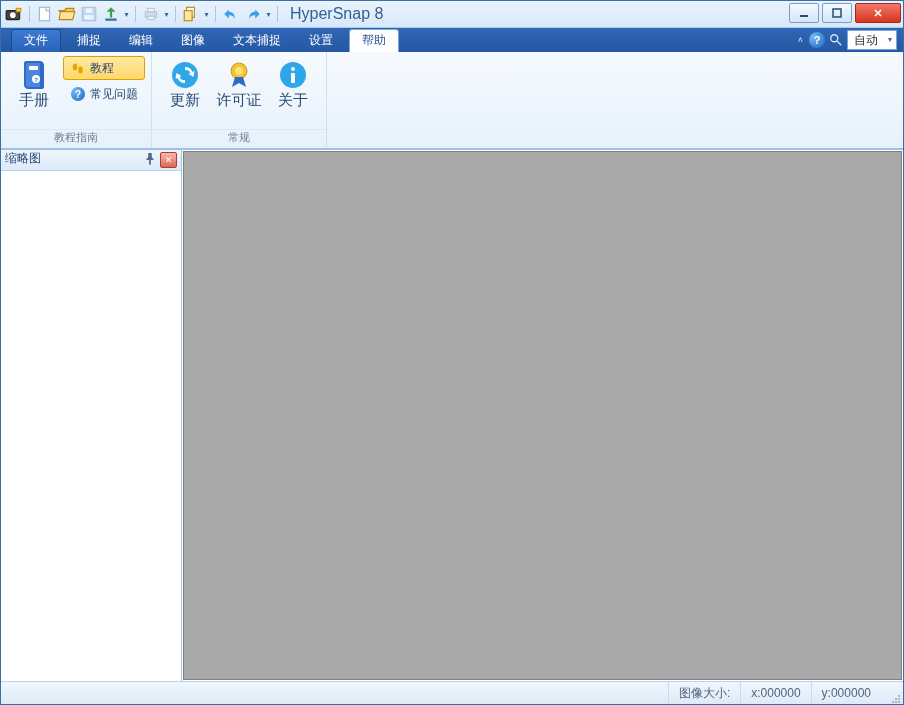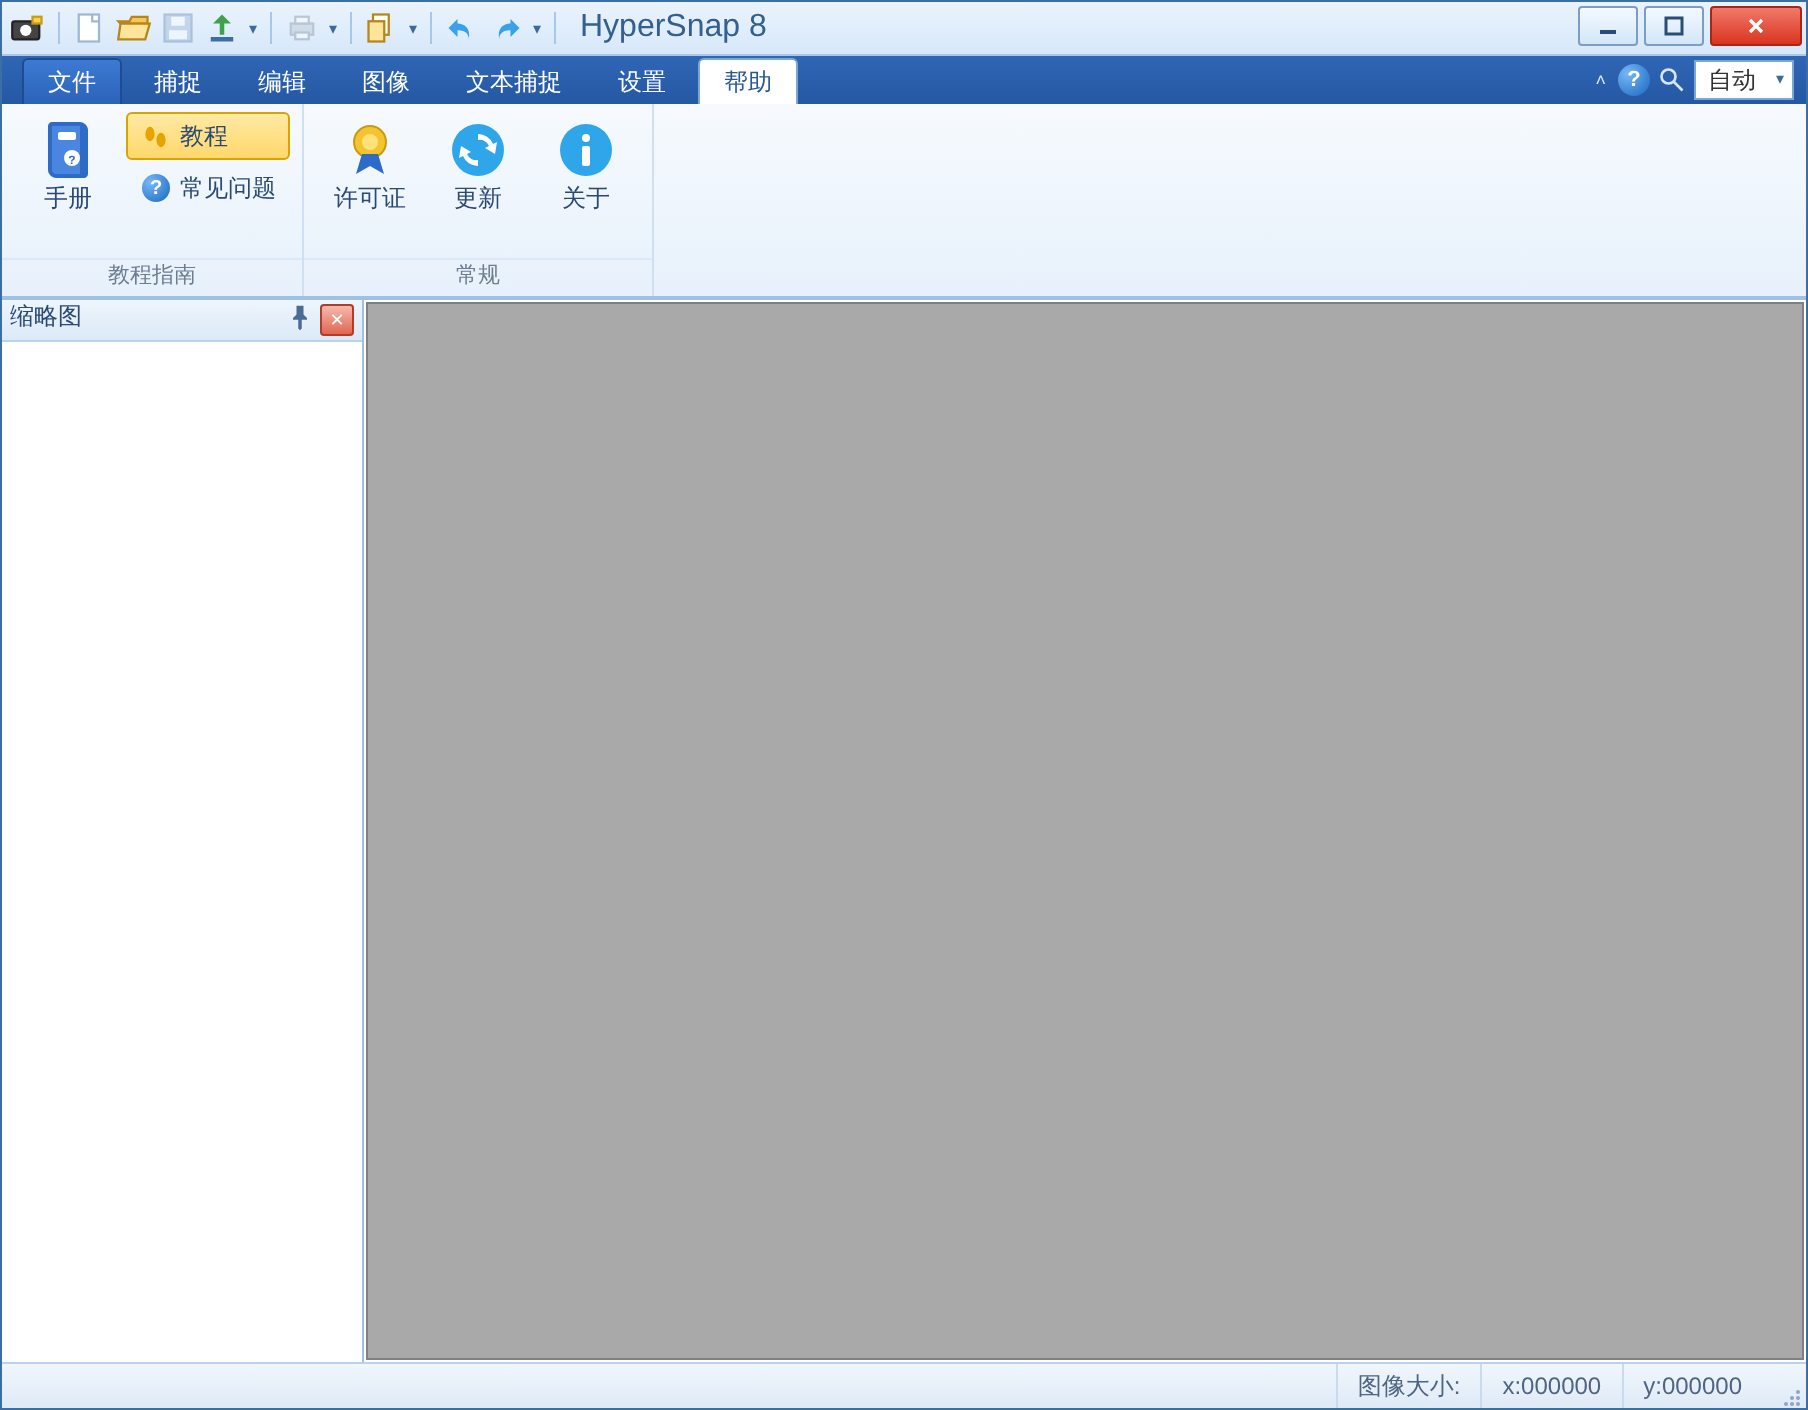--- a/index.html
+++ b/index.html
@@ -9,38 +9,38 @@
   .qat { display:flex; align-items:center; height:100%; padding:0 3px; gap:2px; }
   .qat-btn { width:18px; height:18px; display:flex; align-items:center; justify-content:center; border:1px solid transparent; border-radius:2px; font-size:12px; }
   .qat-sep { width:1px; height:16px; background:#a9c7e8; margin:0 3px; }
   .qat-dd { width:7px; font-size:8px; color:#3b6aa0; display:flex; align-items:center; justify-content:center; }
   .app-title { margin-left:6px; color:#34608f; font-size:16px; }
   .winbtns { position:absolute; right:2px; top:2px; display:flex; gap:3px; }
   .wbtn { width:28px; height:18px; border:1px solid #7a9ec7; border-radius:2px; background:linear-gradient(#f4f9fe,#d3e6f8); display:flex; align-items:center; justify-content:center; color:#2a4d76; }
   .wbtn.close { background:linear-gradient(#f07a6a,#d9341f); border-color:#a62717; color:#fff; width:44px; }
   .winbtns svg { width:10px; height:10px; }
   
-  .tabsrow { height:24px; background:linear-gradient(#2f66b5,#2558a3); display:flex; align-items:flex-end; position:relative; padding-left:10px; }
+  .tabsrow { height:24px; background:linear-gradient(#2f66b5,#2558a3); display:flex; align-items:center; position:relative; padding-left:10px; }
   .tab { height:22px; padding:0 12px; color:#fff; font-size:12px; display:flex; align-items:center; margin-right:4px; border-top-left-radius:3px; border-top-right-radius:3px; }
   .tab.active { background:#fff; color:#2a588f; border:1px solid #7aa7d8; border-bottom:none; }
   .tab.file { background:linear-gradient(#3d7ad3,#2b63b8); border:1px solid #1e4d8f; border-bottom:none; }
   .tabs-right { position:absolute; right:6px; top:0; height:100%; display:flex; align-items:center; gap:4px; color:#fff; }
   .zoom-box { height:18px; background:#fff; border:1px solid #7aa7d8; color:#333; padding:0 18px 0 6px; position:relative; font-size:12px; display:flex; align-items:center; }
   .zoom-box .dd-caret { position:absolute; right:4px; top:4px; font-size:8px; color:#3b6aa0; }
   .help-circle { width:16px; height:16px; border-radius:50%; background:radial-gradient(circle at 30% 30%, #77b8f7, #1766bf); color:#fff; display:flex; align-items:center; justify-content:center; font-size:11px; font-weight:bold; }
   .search-ico { width:14px; height:14px; color:#d7e8fa; }
   .caret-up { font-size:9px; color:#d7e8fa; margin-right:2px; }
   
   .ribbon { height:96px; background:linear-gradient(#f6fafe,#e7f1fb); border-bottom:1px solid #9fc1e6; display:flex; }
   .rgroup { display:flex; flex-direction:column; align-items:stretch; border-right:1px solid #cfe0f3; }
   .rbody { flex:1; display:flex; align-items:flex-start; padding:4px 6px; }
   .rlabel { height:18px; font-size:11px; color:#6d7d90; text-align:center; border-top:1px solid #dbe8f7; }
   .big-btn { width:48px; display:flex; flex-direction:column; align-items:center; gap:2px; padding:2px 2px 0; border:1px solid transparent; border-radius:3px; }
   .big-btn .ic { width:32px; height:32px; }
-  .big-btn .lbl { font-size:12px; color:#2a4a73; line-height:13px; }
+  .big-btn .lbl { font-size:15px; color:#2a4a73; line-height:13px; }
   .side-col { display:flex; flex-direction:column; gap:2px; margin-left:2px; }
   .small-btn { height:22px; padding:0 6px; display:flex; align-items:center; gap:4px; border:1px solid transparent; border-radius:3px; font-size:12px; color:#2a4a73; }
   .small-btn.sel { background:linear-gradient(#ffe9a3,#ffd86b); border-color:#d9a400; }
   .small-ic { width:16px; height:16px; display:flex; align-items:center; justify-content:center; }
   .smhelp { width:14px; height:14px; border-radius:50%; background:radial-gradient(circle at 30% 30%, #77b8f7, #1766bf); color:#fff; font-size:10px; font-weight:bold; display:flex; align-items:center; justify-content:center; }
   
   .client { flex:1; display:flex; border-top:1px solid #9fc1e6; min-height:0; }
   .panel { width:180px; display:flex; flex-direction:column; border-right:1px solid #9fc1e6; }
   .panel-hdr { height:20px; background:linear-gradient(#eef5fc,#dce9f8); border-bottom:1px solid #b9d2ee; display:flex; align-items:flex-start; padding:0 4px; font-size:12px; color:#2a4a73; position:relative; }
   .panel-hdr .pin { position:absolute; right:24px; top:2px; width:14px; height:14px; color:#4a6c94; }
@@ -198,32 +198,32 @@
           </div>
         </div>
       </div>
       <div class="rlabel">教程指南</div>
     </div>
 
     <div class="rgroup">
       <div class="rbody">
         <div class="big-btn">
           <svg class="ic" viewBox="0 0 32 32">
+              <circle cx="16" cy="16" r="13" fill="#2fa6e9"></circle>
+              <path d="M16 8a8 8 0 0 1 7.5 5l2-1-1 6-5-3 2-1A5 5 0 0 0 16 11zM16 24a8 8 0 0 1-7.5-5l-2 1 1-6 5 3-2 1A5 5 0 0 0 16 21z" fill="#fff"></path>
+            </svg>
+          <div class="lbl">更新</div>
+        </div>
+        <div class="big-btn">
+          <svg class="ic" viewBox="0 0 32 32">
               <circle cx="16" cy="12" r="8" fill="#f4c430" stroke="#c89b12" stroke-width="1"></circle>
               <circle cx="16" cy="12" r="4" fill="#ffe37a"></circle>
               <path d="M12 18l-3 10 7-4 7 4-3-10" fill="#2e6bc7"></path>
             </svg>
           <div class="lbl">许可证</div>
-        </div>
-        <div class="big-btn">
-          <svg class="ic" viewBox="0 0 32 32">
-              <circle cx="16" cy="16" r="13" fill="#2fa6e9"></circle>
-              <path d="M16 8a8 8 0 0 1 7.5 5l2-1-1 6-5-3 2-1A5 5 0 0 0 16 11zM16 24a8 8 0 0 1-7.5-5l-2 1 1-6 5 3-2 1A5 5 0 0 0 16 21z" fill="#fff"></path>
-            </svg>
-          <div class="lbl">更新</div>
         </div>
         <div class="big-btn">
           <svg class="ic" viewBox="0 0 32 32">
               <circle cx="16" cy="16" r="13" fill="#2fa6e9"></circle>
               <circle cx="16" cy="10" r="2" fill="#fff"></circle>
               <rect x="14" y="14" width="4" height="10" rx="1" fill="#fff"></rect>
             </svg>
           <div class="lbl">关于</div>
         </div>
       </div>

